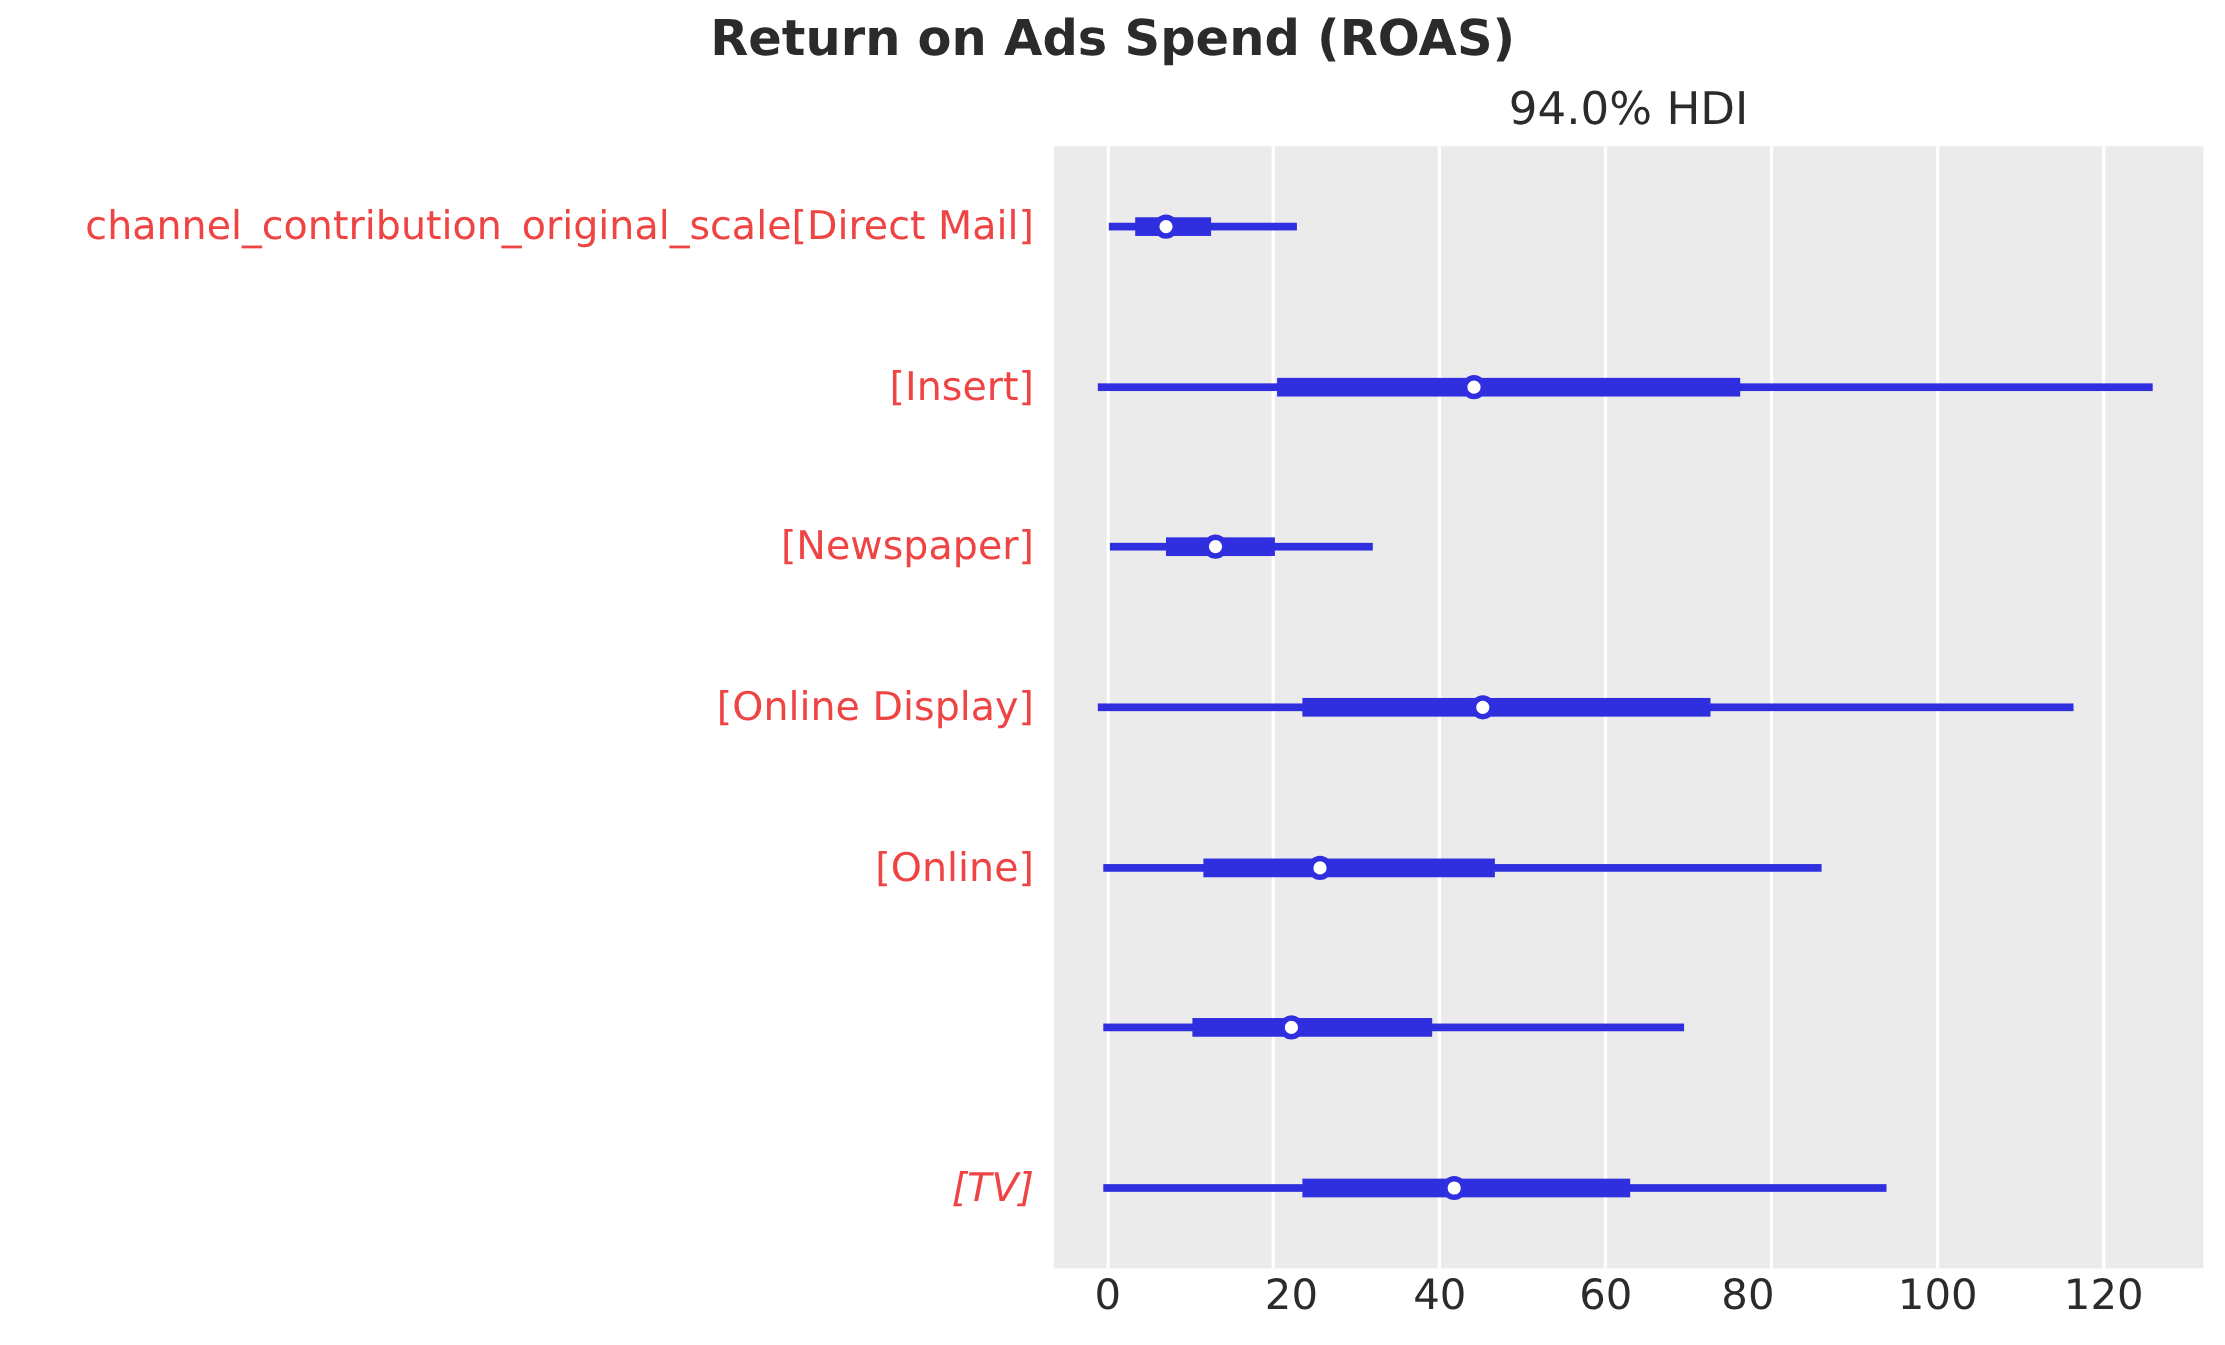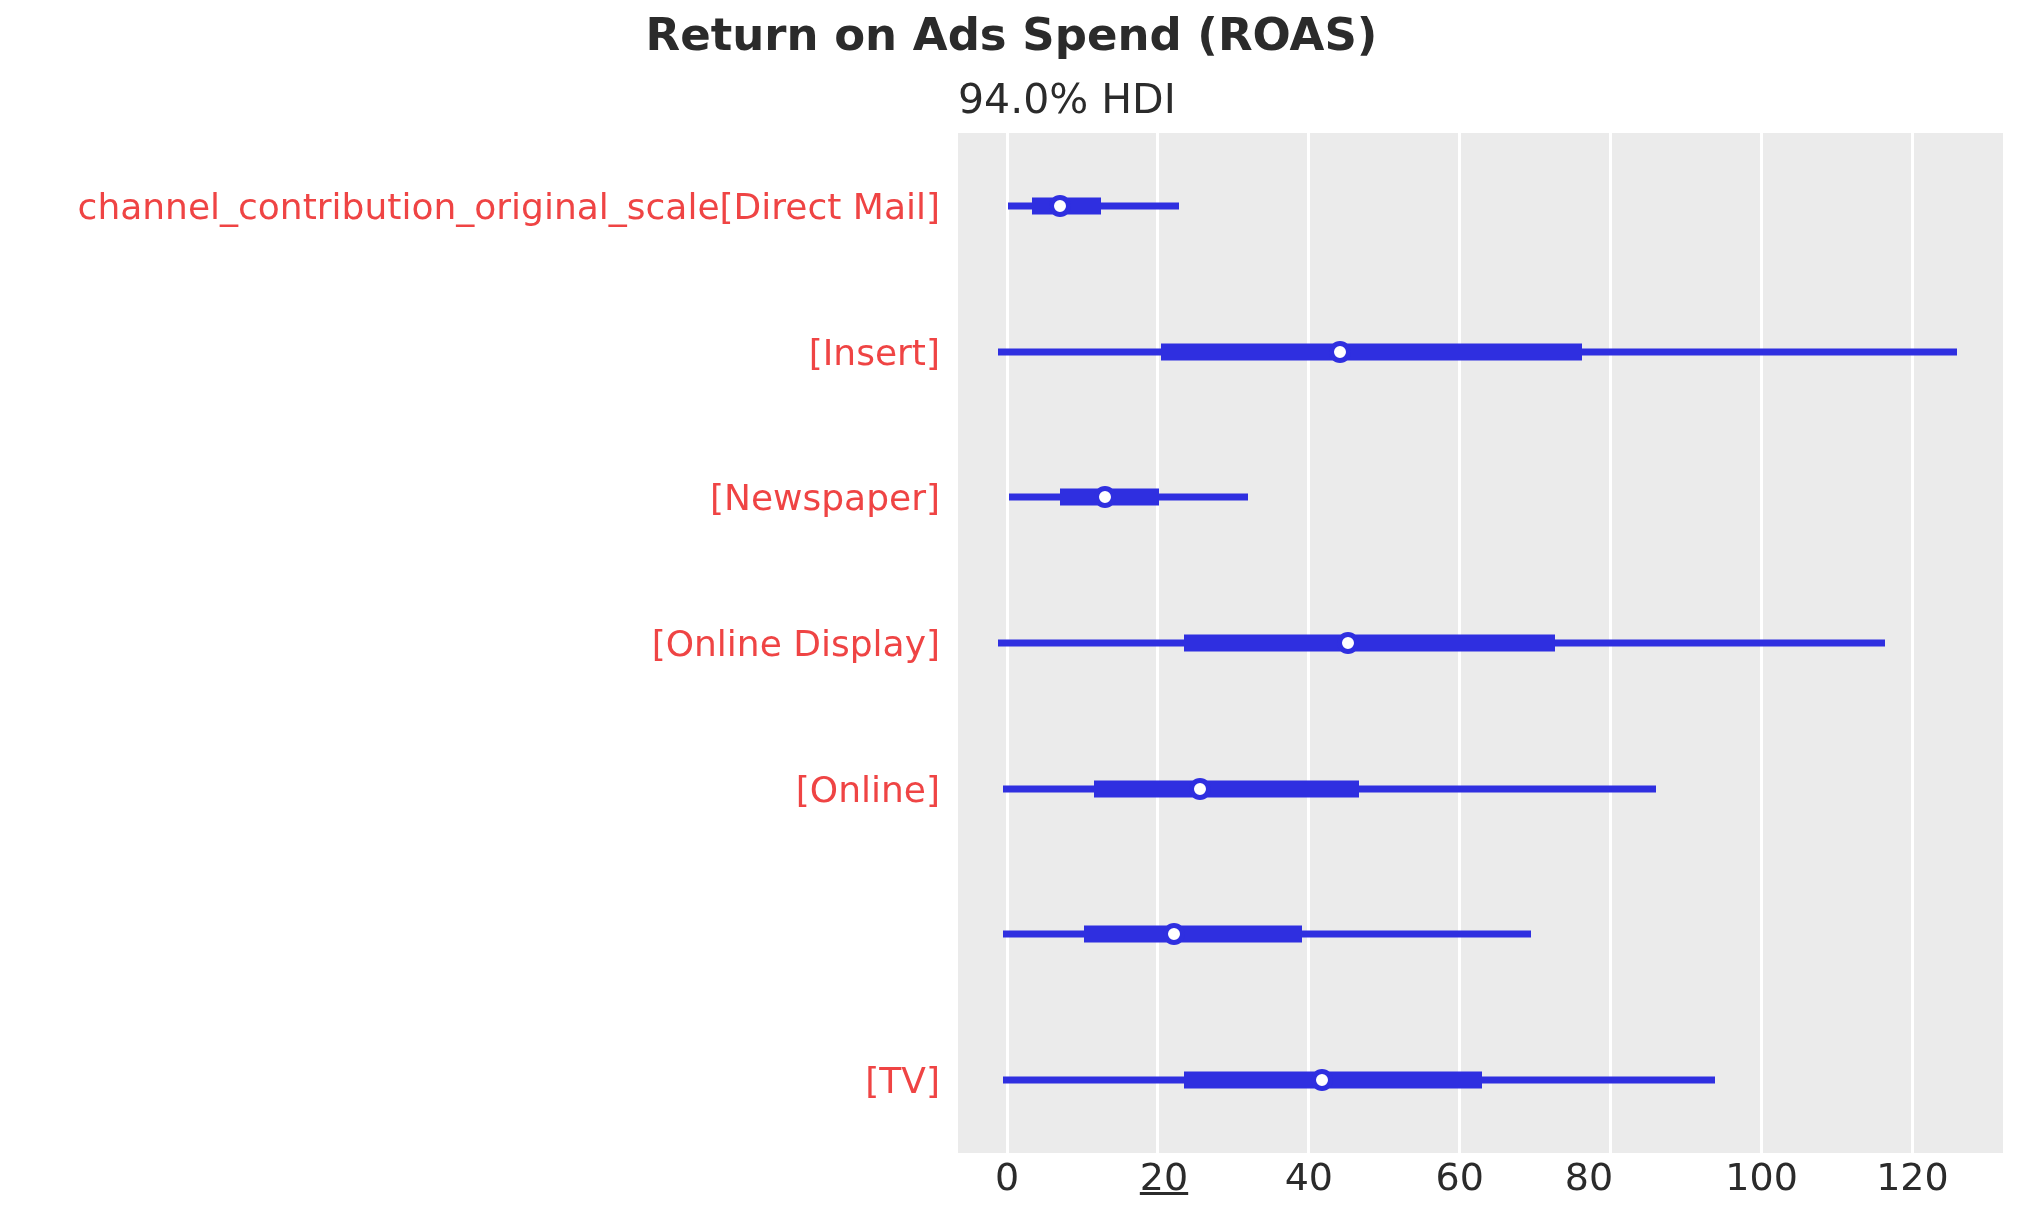--- a/index.html
+++ b/index.html
@@ -31,21 +31,21 @@
     font-weight: bold;
     color: #2b2b2b;
     letter-spacing: 0px;
     white-space: nowrap;
   }
   #chart-subtitle {
     position: absolute;
     left: 958px;
     top: 75px;
     width: 1045px;
-    text-align: left;
+    text-align: center;
     font-size: 41px;
     font-weight: normal;
     color: #2b2b2b;
     white-space: nowrap;
   }
 
   
   #plot-area {
     position: absolute;
     left: 958px;
@@ -187,26 +187,26 @@
         </div>
       </div>
   </div>
 
   <div id="y-axis-labels">
       <div class="ylabel" style="top: 72.8571px;">channel_contribution_original_scale[Direct Mail]</div>
       <div class="ylabel" style="top: 218.571px;">[Insert]</div>
       <div class="ylabel" style="top: 364.286px;">[Newspaper]</div>
       <div class="ylabel" style="top: 510px;">[Online Display]</div>
       <div class="ylabel" style="top: 655.714px;">[Online]</div>
-      <div class="ylabel" style="top: 947.143px;">[TV]</div>
+      <div class="ylabel" style="top: 947.143px; font-style: italic;">[TV]</div>
     </div>
 
   <div id="x-axis-labels">
       <div class="xtick" style="left: 49.0433px;">0</div>
-      <div class="xtick" style="left: 206px; text-decoration: underline;">20</div>
+      <div class="xtick" style="left: 216px;">20</div>
       <div class="xtick" style="left: 350.848px;">40</div>
       <div class="xtick" style="left: 501.751px;">60</div>
       <div class="xtick" style="left: 631px;">80</div>
       <div class="xtick" style="left: 803.556px;">100</div>
       <div class="xtick" style="left: 954.458px;">120</div>
     </div>
 
 </div>
 
 </body></html>

